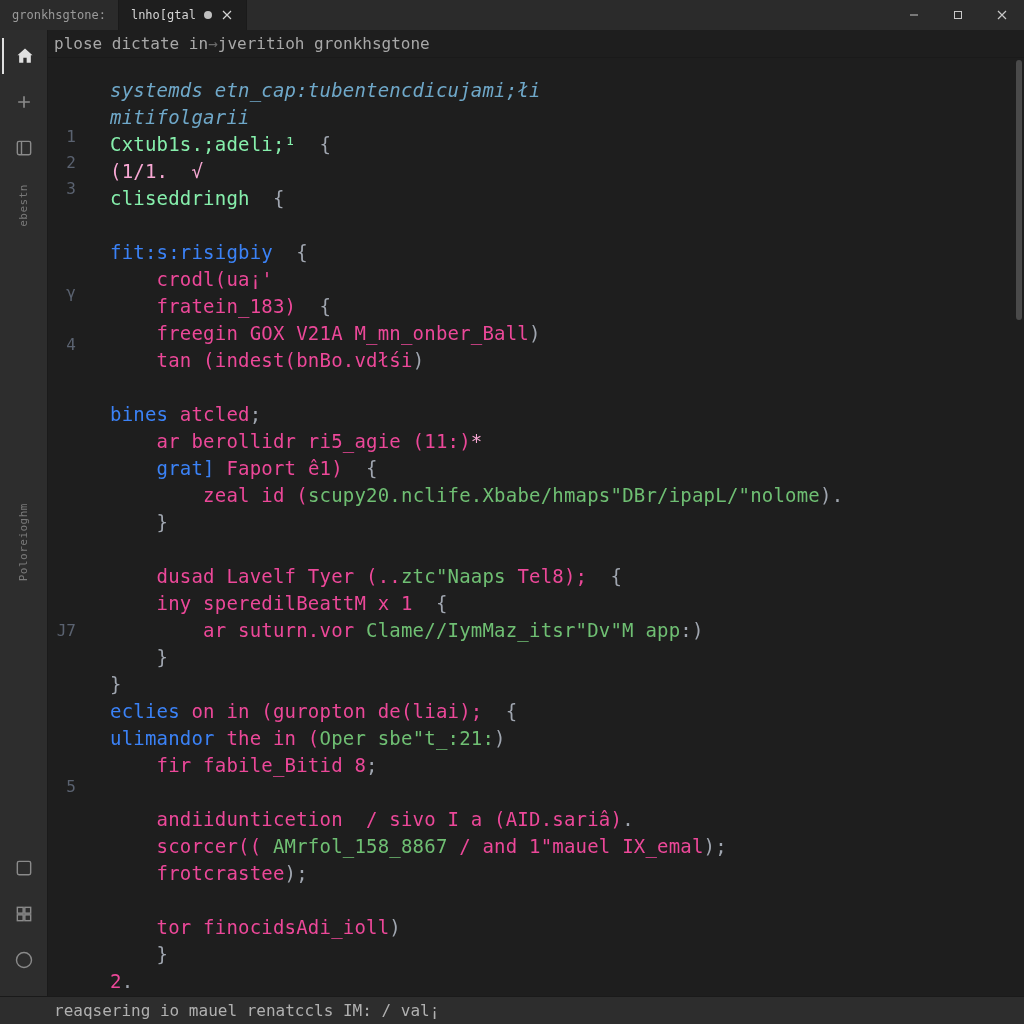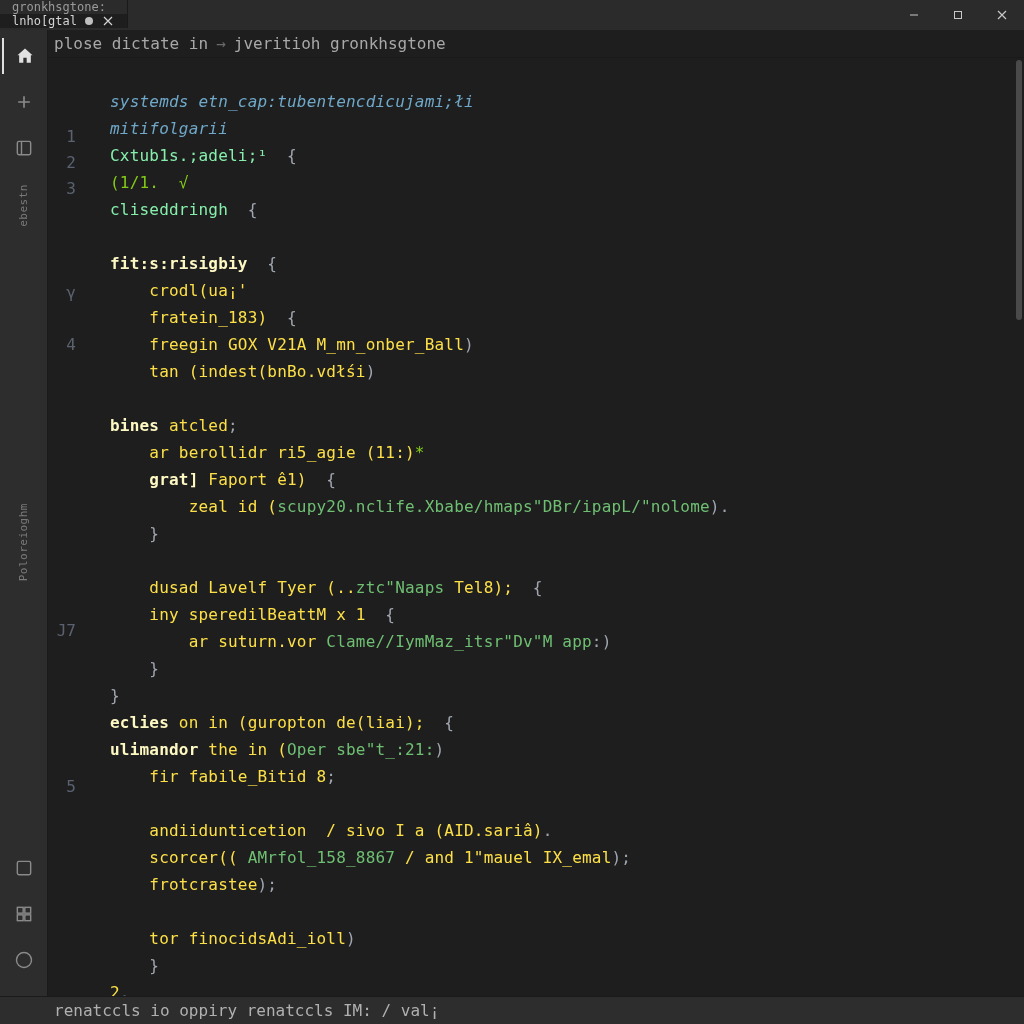--- a/index.html
+++ b/index.html
@@ -2,37 +2,37 @@
 <html><head>
 <meta charset="utf-8">
 <style>
 * { margin:0; padding:0; box-sizing:border-box; }
 html,body { width:1024px; height:1024px; overflow:hidden; background:#1e1e1e;
   font-family:"Consolas","Menlo","Monaco",monospace; color:#d4d4d4; font-size:18px; }
 
 
 .titlebar { height:30px; background:#2b2b2b; display:flex; align-items:stretch;
   color:#b8b8b8; font-size:12px; }
-.titlebar .tab-group { display:flex; align-items:stretch;flex-direction:column; }
+.titlebar .tab-group { display:flex; align-items:stretch; }
 .titlebar .tab { padding:0 12px; display:flex; align-items:center; gap:8px;
   border-right:1px solid #1a1a1a; }
 .titlebar .tab.inactive { background:#2b2b2b; color:#9a9a9a; }
 .titlebar .tab.active { background:#1e1e1e; color:#d4d4d4; }
 .titlebar .tab .mod-dot { width:8px; height:8px; border-radius:50%; background:#c0c0c0; }
 .titlebar .spacer { flex:1; }
 .titlebar .win-controls { display:flex; }
 .titlebar .win-btn { width:44px; display:flex; align-items:center; justify-content:center;
   color:#c8c8c8; }
 .titlebar .win-btn svg { width:10px; height:10px; }
 .tab-close { width:14px; height:14px; display:flex; align-items:center; justify-content:center; }
 .tab-close svg { width:10px; height:10px; stroke:#9a9a9a; }
 
 
 .breadcrumb-bar { height:28px; display:flex; align-items:center; padding:0 15px 0 54px;
-  color:#a8a8a8; font-size:16px; gap:8px; background:#1e1e1e; border-bottom:1px solid #1a1a1a;}
+  color:#a8a8a8; font-size:16px; gap:0; background:#1e1e1e; border-bottom:1px solid #1a1a1a;}
 .breadcrumb-bar .arrow { color:#6a6a6a; }
 
 
 .activity-bar { position:absolute; left:0; top:30px; bottom:0; width:48px;
   background:#2d2d2d; display:flex; flex-direction:column; align-items:center;
   padding-top:8px; gap:10px; border-right:1px solid #1a1a1a;}
 .activity-bar .act-btn { width:44px; height:36px; display:flex; align-items:center;
   justify-content:center; color:#8a8a8a; }
 .activity-bar .act-btn.active { color:#e0e0e0; border-left:2px solid #e0e0e0; }
 .activity-bar .act-btn svg { width:20px; height:20px; }
@@ -44,29 +44,29 @@
 .editor-wrap { position:absolute; left:48px; right:0; top:58px; bottom:28px;
   background:#1e1e1e; overflow:hidden; }
 .editor-inner { position:absolute; left:0; right:10px; top:0; bottom:0; overflow:hidden; }
 .editor-scroll { position:absolute; right:2px; top:2px; width:6px; height:260px;
   background:#4a4a4a; border-radius:3px; }
 
 .gutter { position:absolute; left:0; top:0; width:34px; height:100%; color:#5a6270;
   text-align:right; padding-top:14px; font-size:16px; line-height:26px; }
 .gutter .ln { padding-right:6px; height:26px; }
 
-.code-area { position:absolute; left:34px; right:0; top:16px; padding:14px 16px 0 28px;
-  font-size:16px; line-height:27px; white-space:pre; letter-spacing:0.2px; }
+.code-area { position:absolute; left:34px; right:0; top:5px; padding:14px 16px 0 28px;
+  font-size:19px; line-height:27px; white-space:pre; letter-spacing:0.2px; }
 .code-area .hdr { color:#6fa8c9; font-style:italic; }
-.code-area .kw   { color:#fef9c3;font-weight:bold; }
+.code-area .kw   { color:#3b82f6; }
 .code-area .fn   { color:#86efac; }
 .code-area .str  { color:#6fbf73; }
 .code-area .punct{ color:#a0a6b0; }
-.code-area .dim  { color:#84cc16;margin-top:32px; }
-.code-area .txt  { color:#fde047; }
+.code-area .dim  { color:#f9a8d4;margin-top:32px; }
+.code-area .txt  { color:#ec4899; }
 .code-area div   { min-height:27px; }
 
 
 .status-bar { position:absolute; left:0; right:0; bottom:0; height:28px;
   background:#2d2d2d; color:#b0b0b0; display:flex; align-items:center;
   padding:0 12px 0 54px; font-size:16px; border-top:1px solid #1a1a1a;}
 </style>
 </head>
 <body>
 
@@ -196,14 +196,14 @@
         <div class="ln"></div>
         <div class="ln"></div>
         <div class="ln"></div>
       </div>
     <div class="code-area" id="code"><div><span class="hdr">systemds etn_cap:tubentencdicujami;łi</span></div><div><span class="hdr">mitifolgarii</span></div><div><span class="fn">Cxtub1s.;adeli;¹  </span><span class="punct">{</span></div><div><span class="dim">(1/1.  √</span></div><div><span class="fn">cliseddringh  </span><span class="punct">{</span></div><div></div><div><span class="kw">fit:s:risigbiy  </span><span class="punct">{</span></div><div><span class="txt">    crodl(ua¡'</span></div><div><span class="txt">    fratein_183)  </span><span class="punct">{</span></div><div><span class="txt">    freegin GOX V21A M_mn_onber_Ball</span><span class="punct">)</span></div><div><span class="txt">    tan (indest(bnBo.vdłśi</span><span class="punct">)</span></div><div></div><div><span class="kw">bines </span><span class="txt">atcled</span><span class="punct">;</span></div><div><span class="txt">    ar berollidr ri5_agie (11:)</span><span class="dim">*</span></div><div><span class="txt">    </span><span class="kw">grat] </span><span class="txt">Faport ê1)  </span><span class="punct">{</span></div><div><span class="txt">        zeal id (</span><span class="str">scupy20.nclife.Xbabe/hmaps"DBr/ipapL/"nolome</span><span class="punct">).</span></div><div><span class="txt">    </span><span class="punct">}</span></div><div></div><div><span class="txt">    dusad Lavelf Tyer (..</span><span class="str">ztc"Naaps </span><span class="txt">Tel8);  </span><span class="punct">{</span></div><div><span class="txt">    iny speredilBeattM x 1  </span><span class="punct">{</span></div><div><span class="txt">        ar suturn.vor </span><span class="str">Clame//IymMaz_itsr"Dv"M app</span><span class="punct">:)</span></div><div><span class="txt">    </span><span class="punct">}</span></div><div><span class="punct">}</span></div><div><span class="kw">eclies </span><span class="txt">on in (guropton de(liai);  </span><span class="punct">{</span></div><div><span class="kw">ulimandor </span><span class="txt">the in (</span><span class="str">Oper sbe"t_:21:</span><span class="punct">)</span></div><div><span class="txt">    fir fabile_Bitid 8</span><span class="punct">;</span></div><div></div><div><span class="txt">    andiidunticetion  / sivo I a (AID.sariâ)</span><span class="punct">.</span></div><div><span class="txt">    scorcer(( </span><span class="str">AMrfol_158_8867</span><span class="txt"> / and 1"mauel IX_emal</span><span class="punct">);</span></div><div><span class="txt">    frotcrastee</span><span class="punct">);</span></div><div></div><div><span class="txt">    tor finocidsAdi_ioll</span><span class="punct">)</span></div><div><span class="txt">    </span><span class="punct">}</span></div><div><span class="txt">2</span><span class="punct">.</span></div></div>
   </div>
   <div class="editor-scroll"></div>
 </div>
 
 <div class="status-bar">
-  <span>renatccls io oppiry renatccls IM: / val¡</span>
+  <span>reaqsering io mauel renatccls IM: / val¡</span>
 </div>
 
 </body></html>

